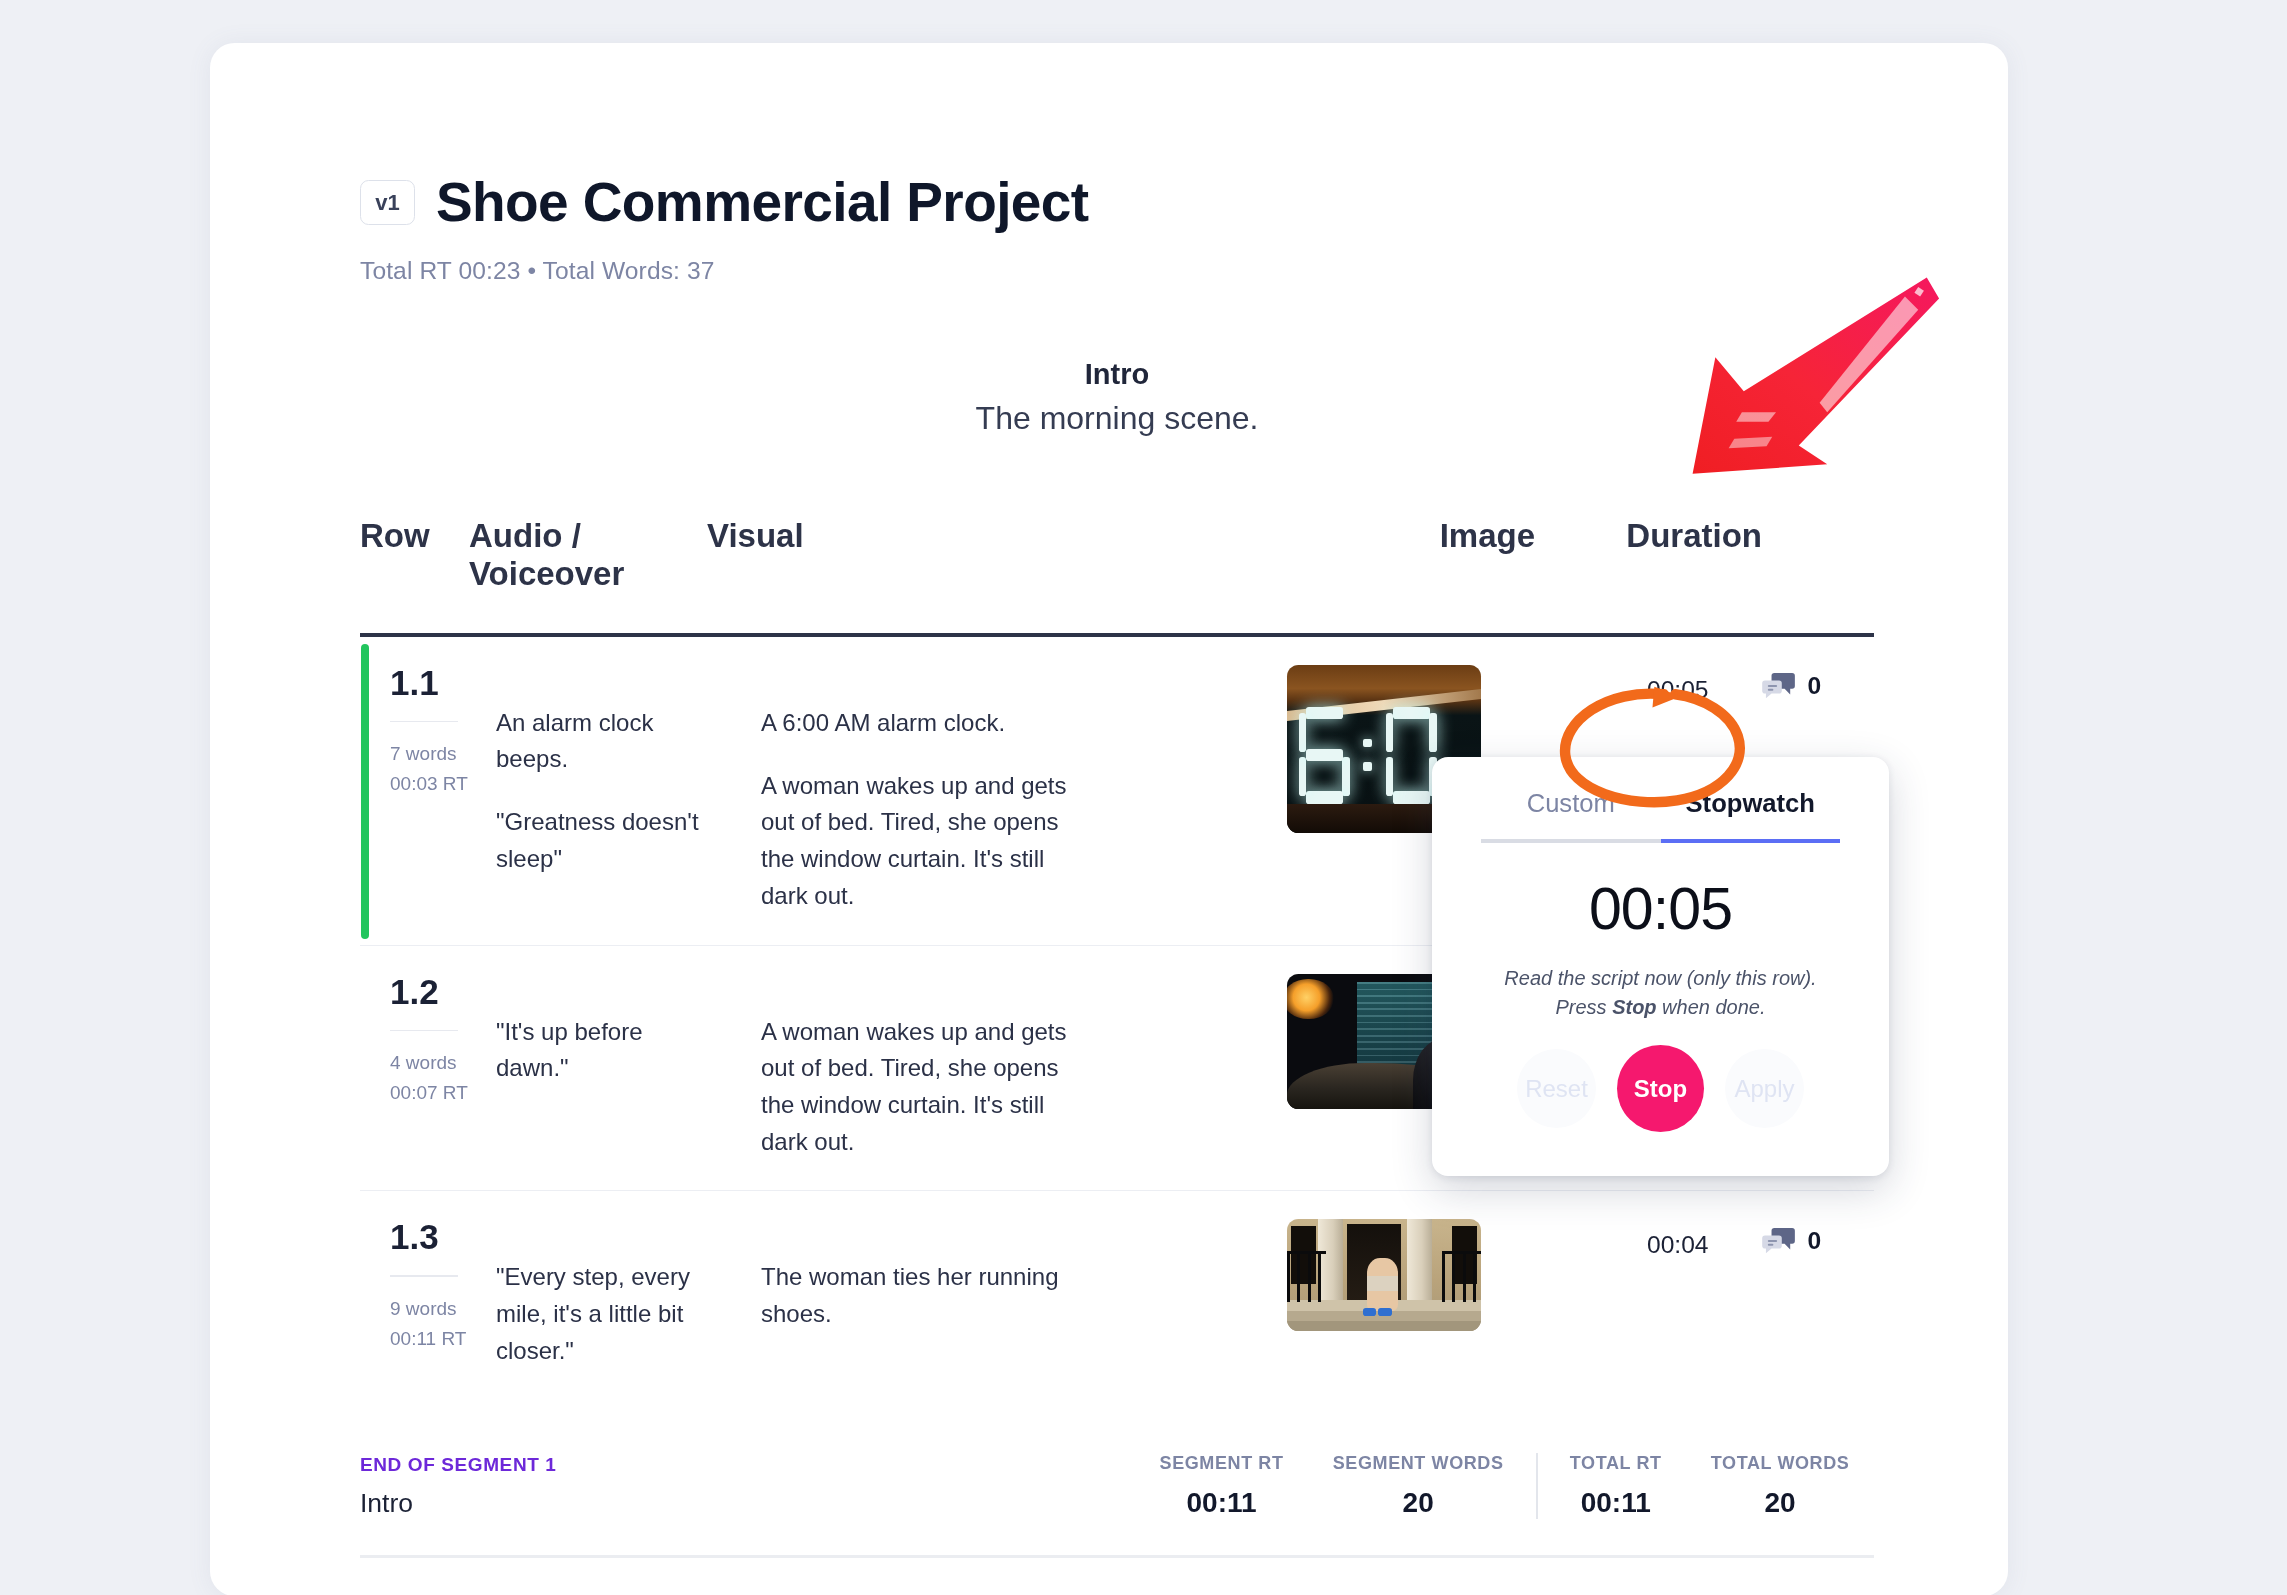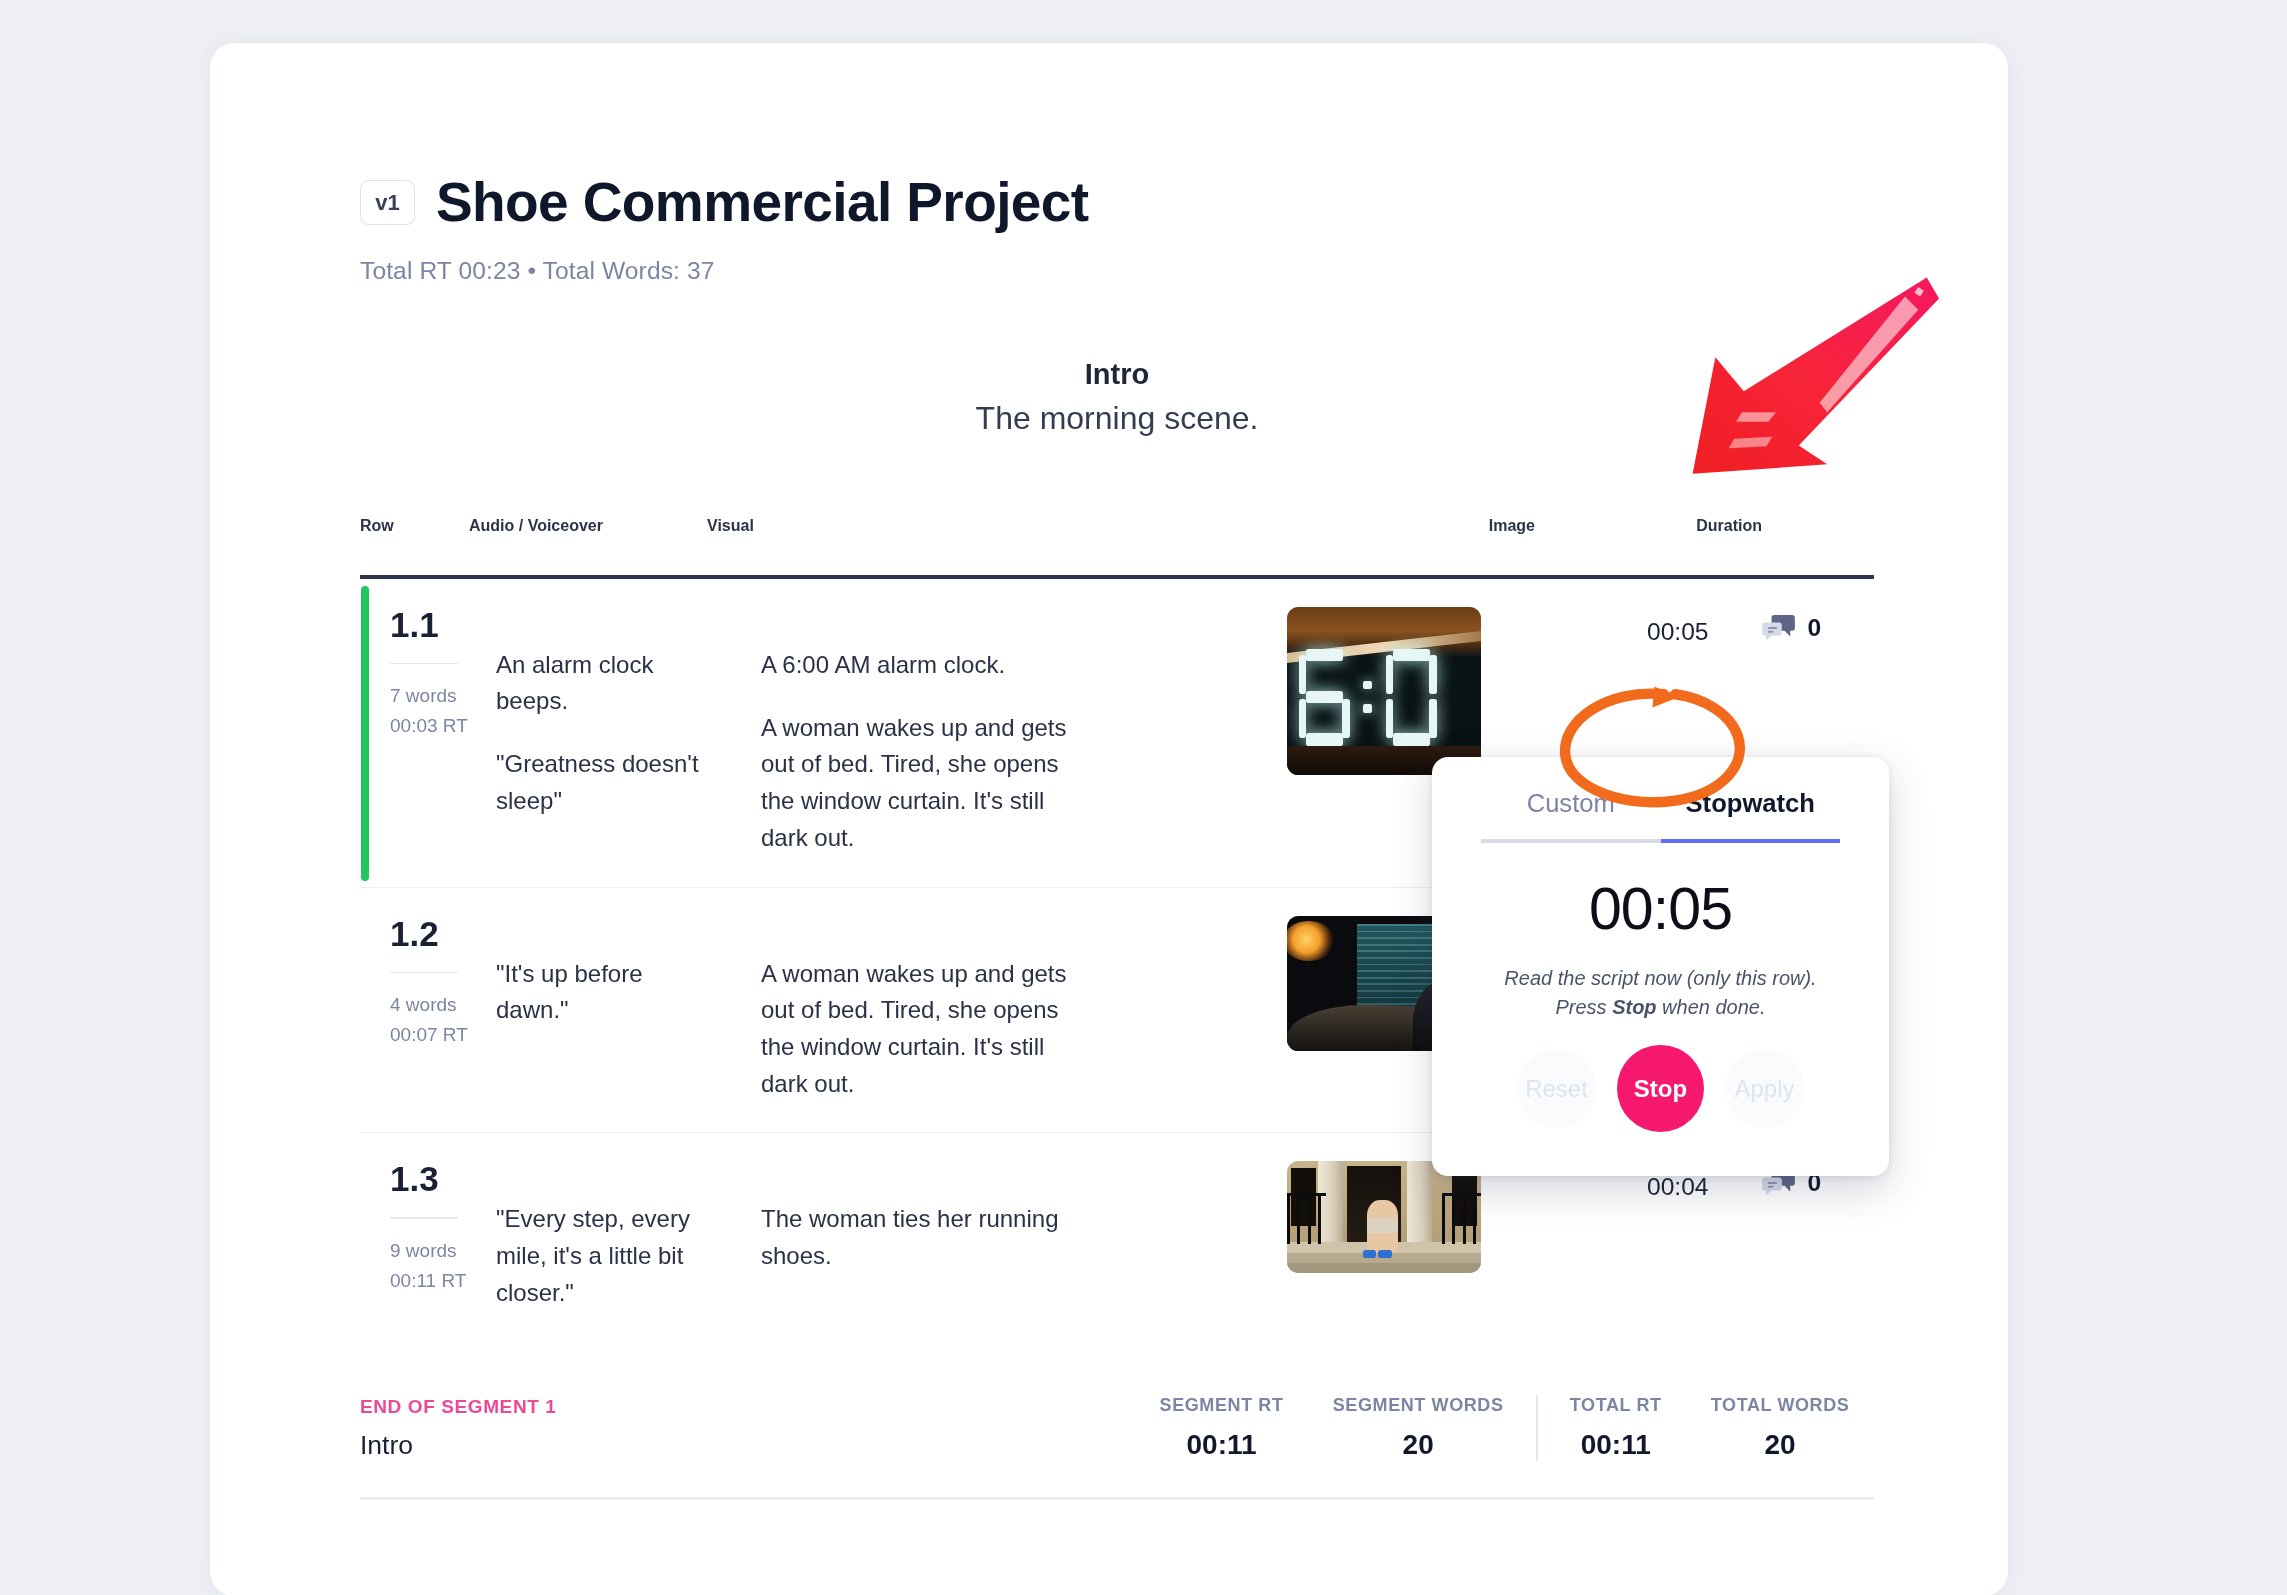--- a/index.html
+++ b/index.html
@@ -91,21 +91,21 @@
     width: 100%;
     position: relative;
   }
   .thead {
     display: flex;
     align-items: flex-start;
     padding-bottom: 40px;
     border-bottom: 4.7px solid #2d3348;
   }
   .th {
-    font-size: 16px;
+    font-size: 33px;
     font-weight: 700;
     color: #2d3348;
   }
 
   .c-row     { width: 109px; flex: none; }
   .c-audio   { width: 238px; flex: none; }
   .c-visual  { width: 350px; flex: none; }
   .c-spacer  { flex: 1 1 auto; }
   .c-image   { width: 199px; flex: none; text-align: right; }
   .c-dur     { width: 227px; flex: none; text-align: right; }
@@ -324,21 +324,21 @@
     display: flex;
     align-items: flex-end;
     padding: 32px 0 36px 0;
     border-bottom: 3.8px solid #ebedf1;
   }
   .sum-left { flex: 1 1 auto; }
   .sum-eyebrow {
     font-size: 19px;
     font-weight: 700;
     letter-spacing: 0.6px;
-    color: #ec4899;
+    color: #6d28d9;
   }
   .sum-segname {
     margin-top: 11.4px;
     font-size: 26.5px;
     color: #1b2135;
   }
   .sum-stats { display: flex; align-items: flex-end; }
   .stat { text-align: center; padding: 0 24.6px; }
   .stat-label {
     font-size: 18px;

